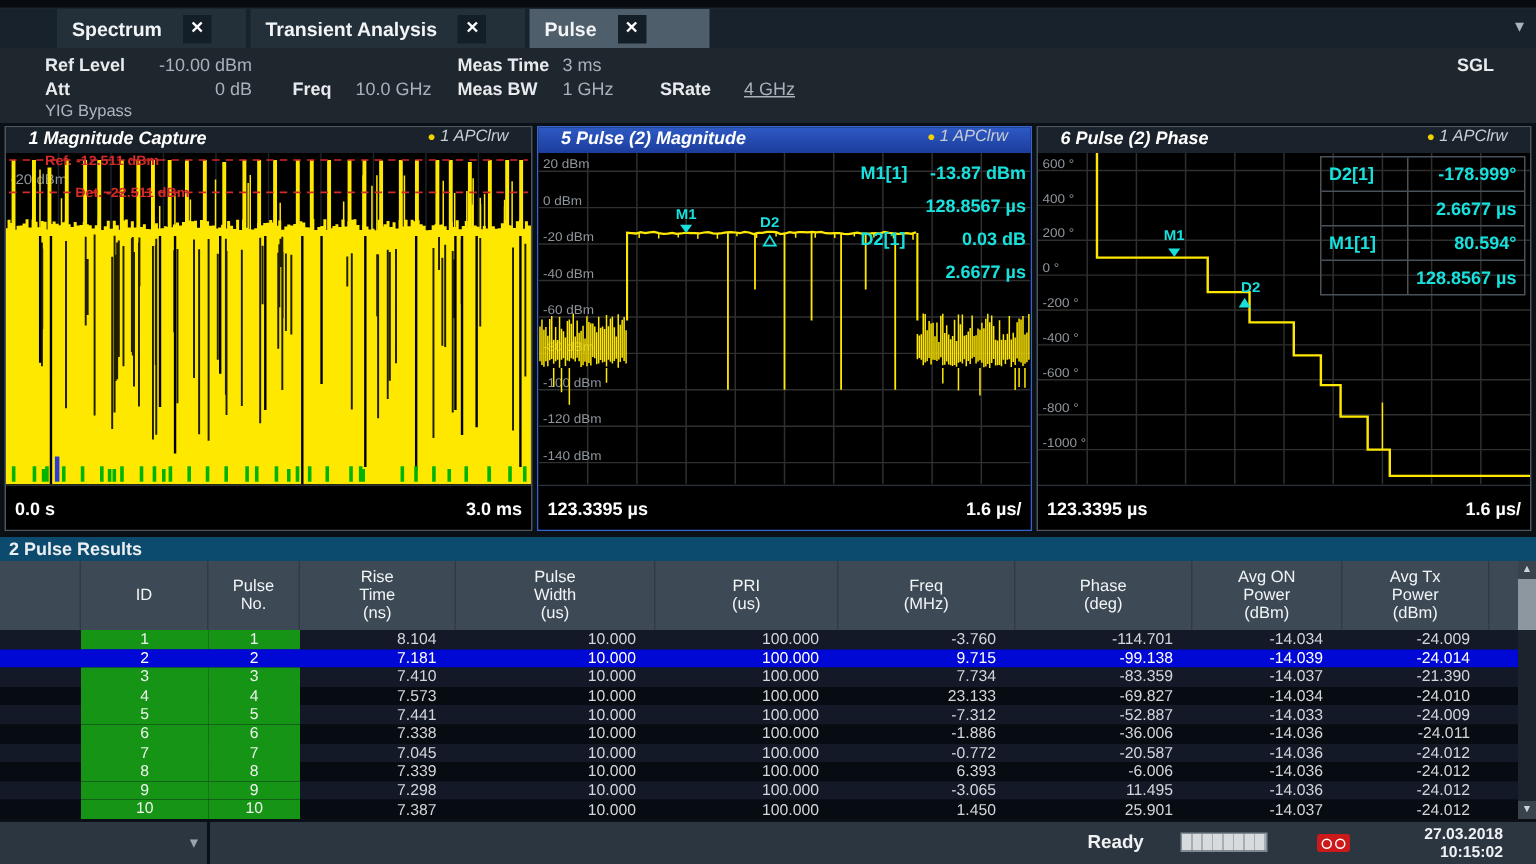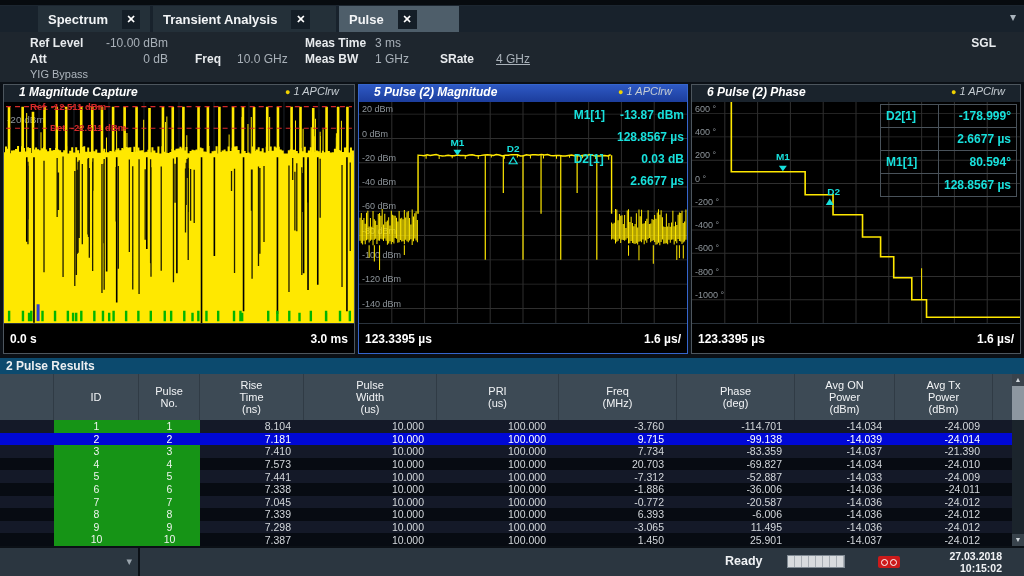--- a/index.html
+++ b/index.html
@@ -96,21 +96,21 @@
 </style>
 </head>
 <body>
 
 <div class="screen">
 
   <div class="topstrip"></div>
 
   <div class="tabbar">
 
-      <div class="tab" style="width: 112px;">
+      <div class="tab" style="width: 126px;">
         <span>Spectrum</span>
         <span class="closebox">✕</span>
       </div>
       <div class="tab" style="width: 183px;">
         <span>Transient Analysis</span>
         <span class="closebox">✕</span>
       </div>
       <div class="tab active" style="width: 120px;">
         <span>Pulse</span>
         <span class="closebox">✕</span>
@@ -390,21 +390,21 @@
             <div class="cell">-21.390</div>
             <div></div>
           </div>
           <div class="trow even">
             <div></div>
             <div class="gcell">4</div>
             <div class="gcell">4</div>
             <div class="cell">7.573</div>
             <div class="cell">10.000</div>
             <div class="cell">100.000</div>
-            <div class="cell">20.703</div>
+            <div class="cell">23.133</div>
             <div class="cell">-69.827</div>
             <div class="cell">-14.034</div>
             <div class="cell">-24.010</div>
             <div></div>
           </div>
           <div class="trow odd">
             <div></div>
             <div class="gcell">5</div>
             <div class="gcell">5</div>
             <div class="cell">7.441</div>

